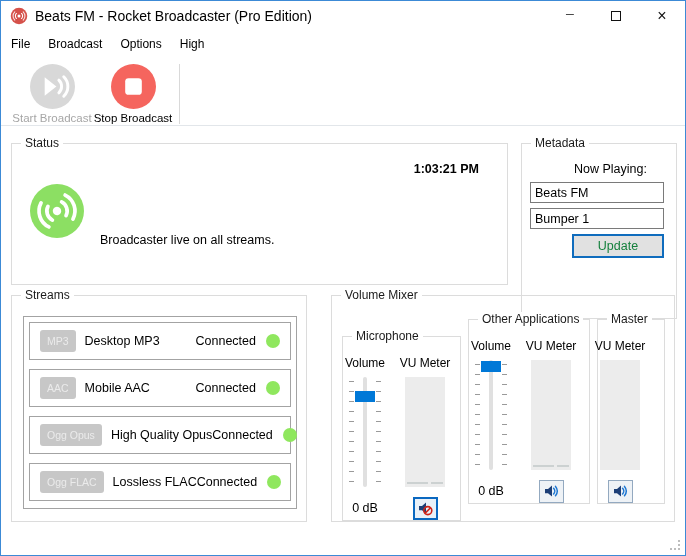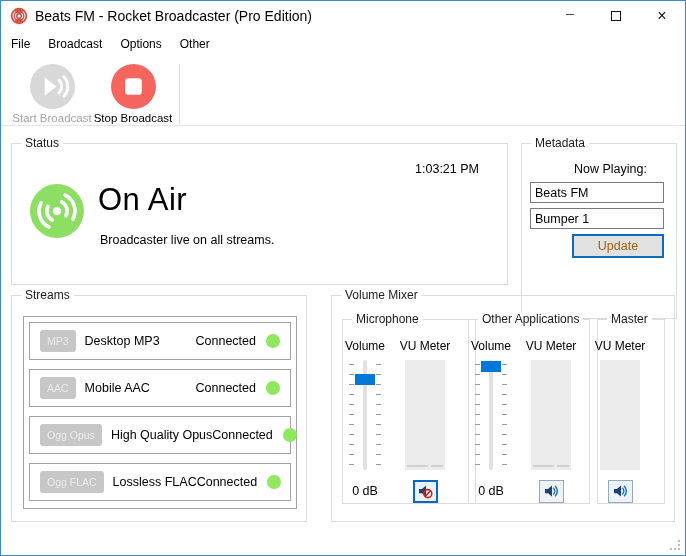--- a/index.html
+++ b/index.html
@@ -27,43 +27,43 @@
   .tool-btn .tb-label { font-size:11.5px; margin-top:3px; white-space:nowrap; }
   .tool-btn.disabled .tb-label { color:#a6a6a6; }
   .tool-btn.stop { width:76px; }
   .tb-sep { width:1px; height:60px; background:#d9d9d9; margin-left:8px; margin-top:0; }
   
   .content { position:relative; height:429px; background:#fff; }
   .gb { position:absolute; border:1px solid #dcdcdc; }
   .gb-label { position:absolute; top:-8px; left:9px; background:#fff; padding:0 4px; font-size:12px; color:#1a1a1a; white-space:nowrap;text-align:right; }
   
   #gb-status { left:10px; top:17px; width:497px; height:142px; }
-  .clock { position:absolute; top:18px; right:28px; font-size:12.5px; }
+  .clock { position:absolute; top:18px; right:28px; font-size:12.5px;font-weight:bold; }
   .onair-icon { position:absolute; left:18px; top:40px; width:54px; height:54px; }
   .headline { position:absolute; left:86px; top:38px; font-size:31px; letter-spacing:0.5px; color:#000; }
   .status-msg { position:absolute; left:88px; top:89px; font-size:12.5px; }
   
   #gb-meta { left:520px; top:17px; width:156px; height:176px; }
   .np-label { position:absolute; left:8px; top:18px; font-size:12.5px;margin-left:44px; }
   .meta-input { position:absolute; left:8px; width:134px; height:21px; border:1px solid #7a7a7a; font-size:12.5px; padding:0 4px; font-family:"Liberation Sans",sans-serif; background:#fff; }
   #meta-input-1 { top:38px; } #meta-input-2 { top:64px; }
-  .update-btn { position:absolute; left:50px; top:90px; width:92px; height:24px; background:#e1e1e1; border:2px solid #0f6cbd; font-size:12.5px; font-family:"Liberation Sans",sans-serif; color:#a16207; }
+  .update-btn { position:absolute; left:50px; top:90px; width:92px; height:24px; background:#e1e1e1; border:2px solid #0f6cbd; font-size:12.5px; font-family:"Liberation Sans",sans-serif; color:#15803d; }
   
   #gb-streams { left:10px; top:169px; width:296px; height:227px; }
   .streams-box { position:absolute; left:11px; right:9px; top:20px; bottom:12px; border:1px solid #a3a3a3; padding:5px; }
   .stream-row { height:38px; border:1px solid #a3a3a3; display:flex; align-items:center; padding:0 10px; margin-bottom:9px; background:#fff; }
   .stream-row:last-child { margin-bottom:0; }
   .stream-badge { background:#c7c7c7; color:#ebebeb; font-size:10.5px; padding:5px 7px; border-radius:3px; white-space:nowrap; }
   .stream-name { font-size:12.5px; margin-left:9px; white-space:nowrap; }
   .stream-status { margin-left:auto; font-size:12.5px; margin-right:10px; }
   .stream-dot { width:14px; height:14px; border-radius:50%; background:#8fe75e; flex:0 0 auto; }
   
   #gb-mixer { left:330px; top:169px; width:344px; height:227px; }
   .channel { position:absolute; top:23px; height:185px; border:1px solid #dcdcdc; }
-  #ch-mic { left:10px; width:134px; }
+  #ch-mic { left:10px; width:119px;margin-top:17px; }
   #ch-other { left:136px; width:122px; }
   #ch-master { left:265px; width:68px; }
   .ch-cols { display:flex; gap:16px; margin-top:19px; }
   .ch-col { display:flex; flex-direction:column; align-items:center; width:44px; }
   .ch-col-head { font-size:12px; margin-bottom:7px; white-space:nowrap; }
   .ch-col-foot { margin-top:9px; height:24px; display:flex; align-items:center; justify-content:center; font-size:12.5px; }
   
   .vslider { position:relative; width:34px; height:110px; }
   .vs-track { position:absolute; left:50%; margin-left:-2px; width:4px; height:110px; background:#e0e0e0; border-radius:2px; }
   .vs-ticks { position:absolute; top:4px; width:5px; height:101px;
@@ -110,21 +110,21 @@
       <div class="win-btn">
           <span class="close-glyph">×</span>
         </div>
     </div>
   </div>
 
   <div class="menubar">
     <span class="menu-item">File</span>
     <span class="menu-item">Broadcast</span>
     <span class="menu-item">Options</span>
-    <span class="menu-item">Other</span>
+    <span class="menu-item">High</span>
   </div>
 
   <div class="toolbar">
     <div class="tool-btn disabled">
       <svg class="tb-icon" viewBox="0 0 46 46">
         <circle cx="23" cy="23" r="23" fill="#d8d8d8"></circle>
         <polygon points="15,13.5 27,23 15,32.5" fill="#fff"></polygon>
         <path d="M29.5 16.5a9 9 0 0 1 0 13" stroke="#fff" stroke-width="3" fill="none" stroke-linecap="round"></path>
         <path d="M34.5 13a14 14 0 0 1 0 20" stroke="#fff" stroke-width="3" fill="none" stroke-linecap="round"></path>
       </svg>
@@ -148,21 +148,20 @@
       <svg class="onair-icon" viewBox="0 0 64 64">
         <circle cx="32" cy="32" r="32" fill="#8cdf63"></circle>
         <g transform="rotate(-18 32 32)">
           <circle cx="32" cy="32" r="5" fill="#fff"></circle>
           <path d="M23.5 23.5a12 12 0 0 0 0 17" stroke="#fff" stroke-width="4.4" fill="none" stroke-linecap="round"></path>
           <path d="M40.5 23.5a12 12 0 0 1 0 17" stroke="#fff" stroke-width="4.4" fill="none" stroke-linecap="round"></path>
           <path d="M17 17a21 21 0 0 0 0 30" stroke="#fff" stroke-width="4.4" fill="none" stroke-linecap="round"></path>
           <path d="M47 17a21 21 0 0 1 0 30" stroke="#fff" stroke-width="4.4" fill="none" stroke-linecap="round"></path>
         </g>
       </svg>
-      <span class="headline">On Air</span>
       <span class="status-msg">Broadcaster live on all streams.</span>
     </div>
 
     <div class="gb" id="gb-meta">
       <span class="gb-label">Metadata</span>
       <span class="np-label">Now Playing:</span>
       <input class="meta-input" id="meta-input-1" type="text" value="Beats FM" style="">
       <input class="meta-input" id="meta-input-2" type="text" value="Bumper 1" style="">
       <button class="update-btn">Update</button>
     </div>

